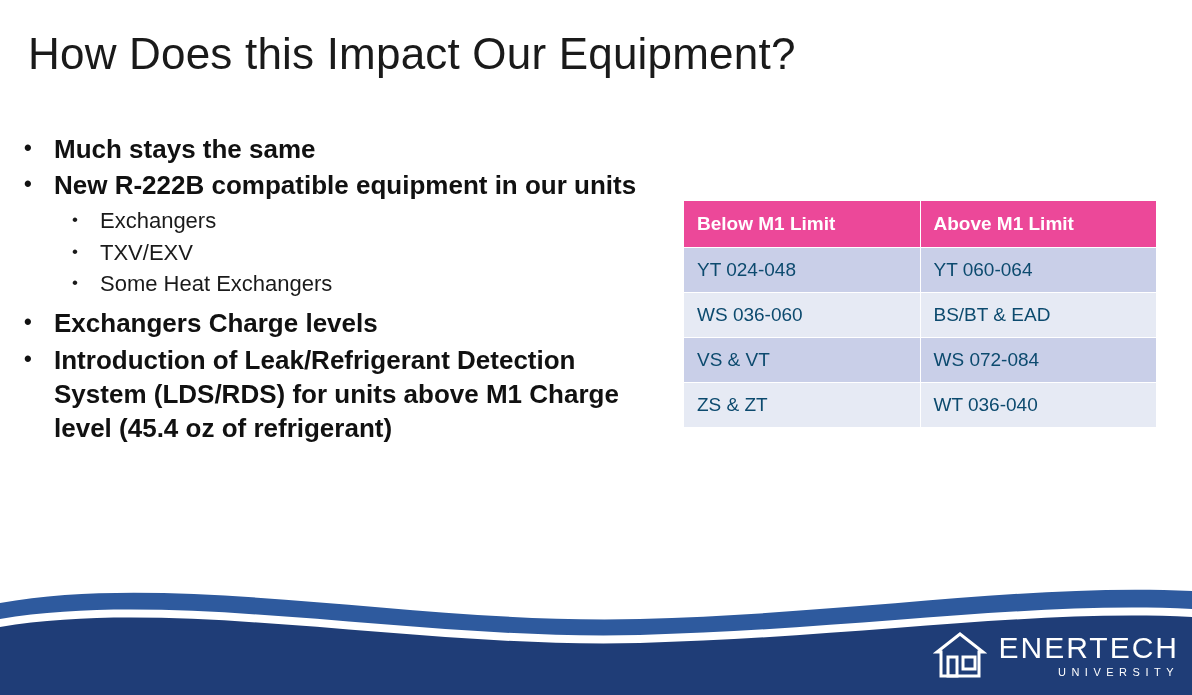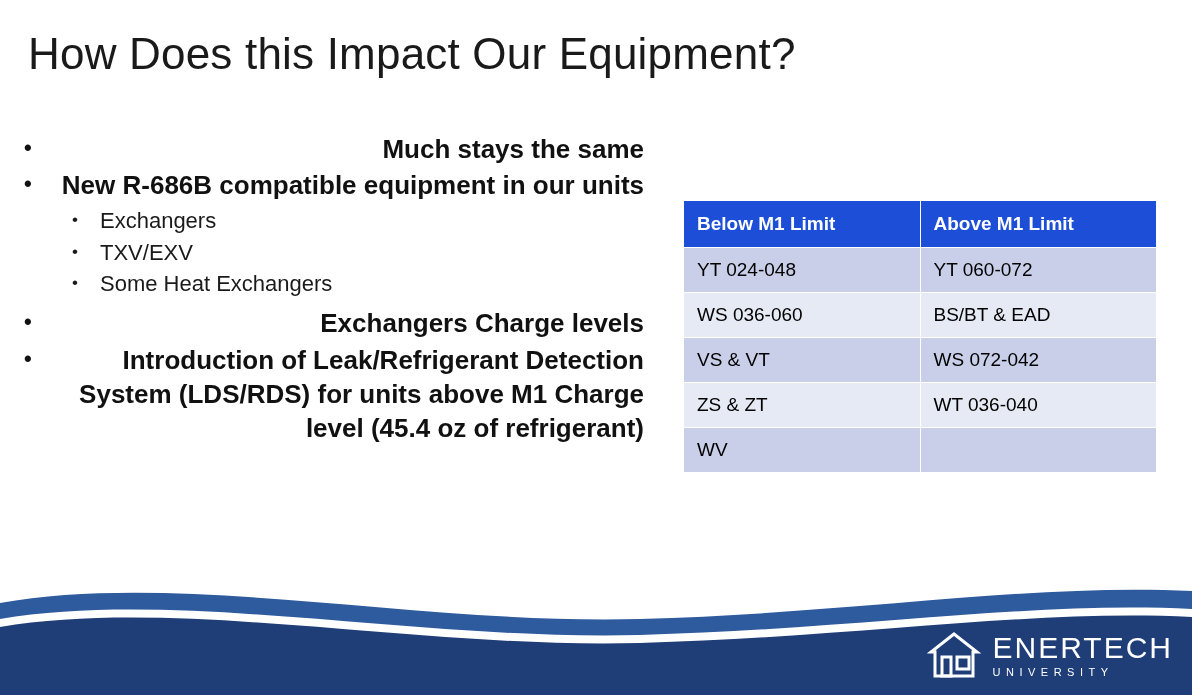--- a/index.html
+++ b/index.html
@@ -53,21 +53,20 @@
   }
   .bullet-l1 .marker {
     width: 30px;
     flex: 0 0 30px;
     font-size: 22px;
     line-height: 1.45;
     color: #111111;
   }
   .bullet-l1 .text {
     flex: 1;
-    text-align: right;
   }
   .sub-list {
     margin: 2px 0 6px 0;
   }
   .bullet-l2 {
     display: flex;
     align-items: flex-start;
     font-size: 22px;
     font-weight: 400;
     color: #1a1a1a;
@@ -88,32 +87,32 @@
     left: 683px;
     top: 200px;
     width: 474px;
   }
   table.limits {
     border-collapse: collapse;
     width: 474px;
     table-layout: fixed;
   }
   table.limits th {
-    background: #1d4ed8;
+    background: #ec4899;
     color: #ffffff;
     font-size: 19px;
     font-weight: bold;
     text-align: left;
     padding: 12px 12px 12px 13px;
     border: 1px solid #ffffff;
     height: 22px;
   }
   table.limits td {
     font-size: 19px;
-    color: #000000;
+    color: #0c4a6e;
     text-align: left;
     padding: 11px 12px 11px 13px;
     border: 1px solid #ffffff;
     height: 22px;
   }
   table.limits tr.row-odd td {
     background: #c9cfe8;
   }
   table.limits tr.row-even td {
     background: #e6eaf4;
@@ -126,21 +125,21 @@
     bottom: 0;
     width: 1192px;
     height: 120px;
   }
   .footer svg {
     display: block;
   }
 
   .logo {
     position: absolute;
-    right: 19px;
+    right: 13px;
     bottom: 16px;
     display: flex;
     align-items: center;
     gap: 12px;
   }
   .logo-mark {
     width: 54px;
     height: 48px;
     position: relative;
   }
@@ -151,39 +150,40 @@
   .logo-text .main {
     font-size: 30px;
     letter-spacing: 2px;
     font-weight: 400;
   }
   .logo-text .sub {
     font-size: 11px;
     letter-spacing: 5.5px;
     margin-top: 4px;
     font-weight: 400;
+    text-align: right;
   }
 </style>
 </head>
 <body>
 
 <div class="slide">
 
   <div class="slide-title">How Does this Impact Our Equipment?</div>
 
   <div class="bullets">
 
     <div class="bullet-l1">
       <span class="marker">•</span>
       <span class="text">Much stays the same</span>
     </div>
 
     <div class="bullet-l1">
       <span class="marker">•</span>
-      <span class="text">New R-686B compatible equipment in our units</span>
+      <span class="text">New R-222B compatible equipment in our units</span>
     </div>
     <div class="sub-list">
       <div class="bullet-l2">
         <span class="marker">•</span>
         <span class="text">Exchangers</span>
       </div>
       <div class="bullet-l2">
         <span class="marker">•</span>
         <span class="text">TXV/EXV</span>
       </div>
@@ -209,37 +209,33 @@
     <table class="limits">
       <thead>
         <tr>
           <th>Below M1 Limit</th>
           <th>Above M1 Limit</th>
         </tr>
       </thead>
       <tbody>
         <tr class="row-odd">
           <td>YT 024-048</td>
-          <td>YT 060-072</td>
+          <td>YT 060-064</td>
         </tr>
         <tr class="row-even">
           <td>WS 036-060</td>
           <td>BS/BT &amp; EAD</td>
         </tr>
         <tr class="row-odd">
           <td>VS &amp; VT</td>
-          <td>WS 072-042</td>
+          <td>WS 072-084</td>
         </tr>
         <tr class="row-even">
           <td>ZS &amp; ZT</td>
           <td>WT 036-040</td>
-        </tr>
-        <tr class="row-odd">
-          <td>WV</td>
-          <td></td>
         </tr>
       </tbody>
     </table>
   </div>
 
   <div class="footer">
     <svg width="1192" height="120" viewBox="0 0 1192 120" preserveAspectRatio="none">
       <path d="M0,28 C180,-4 420,50 640,44 C860,38 1030,8 1192,16 L1192,120 L0,120 Z" fill="#2e5a9e"></path>
       <path d="M0,44 C180,14 420,66 640,60 C860,54 1030,26 1192,34 L1192,120 L0,120 Z" fill="#ffffff"></path>
       <path d="M0,52 C180,22 420,74 640,68 C860,62 1030,34 1192,42 L1192,120 L0,120 Z" fill="#1f3d77"></path>

